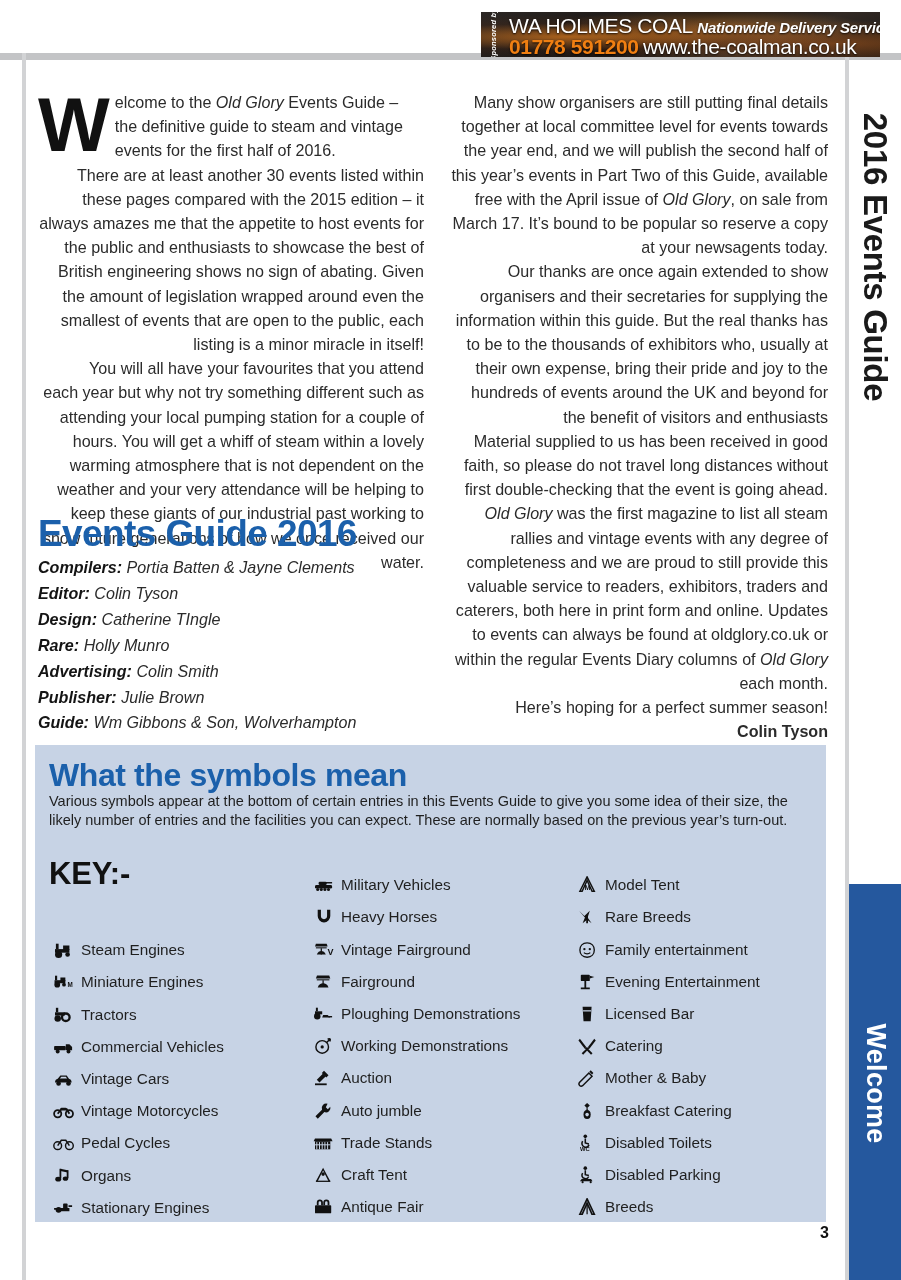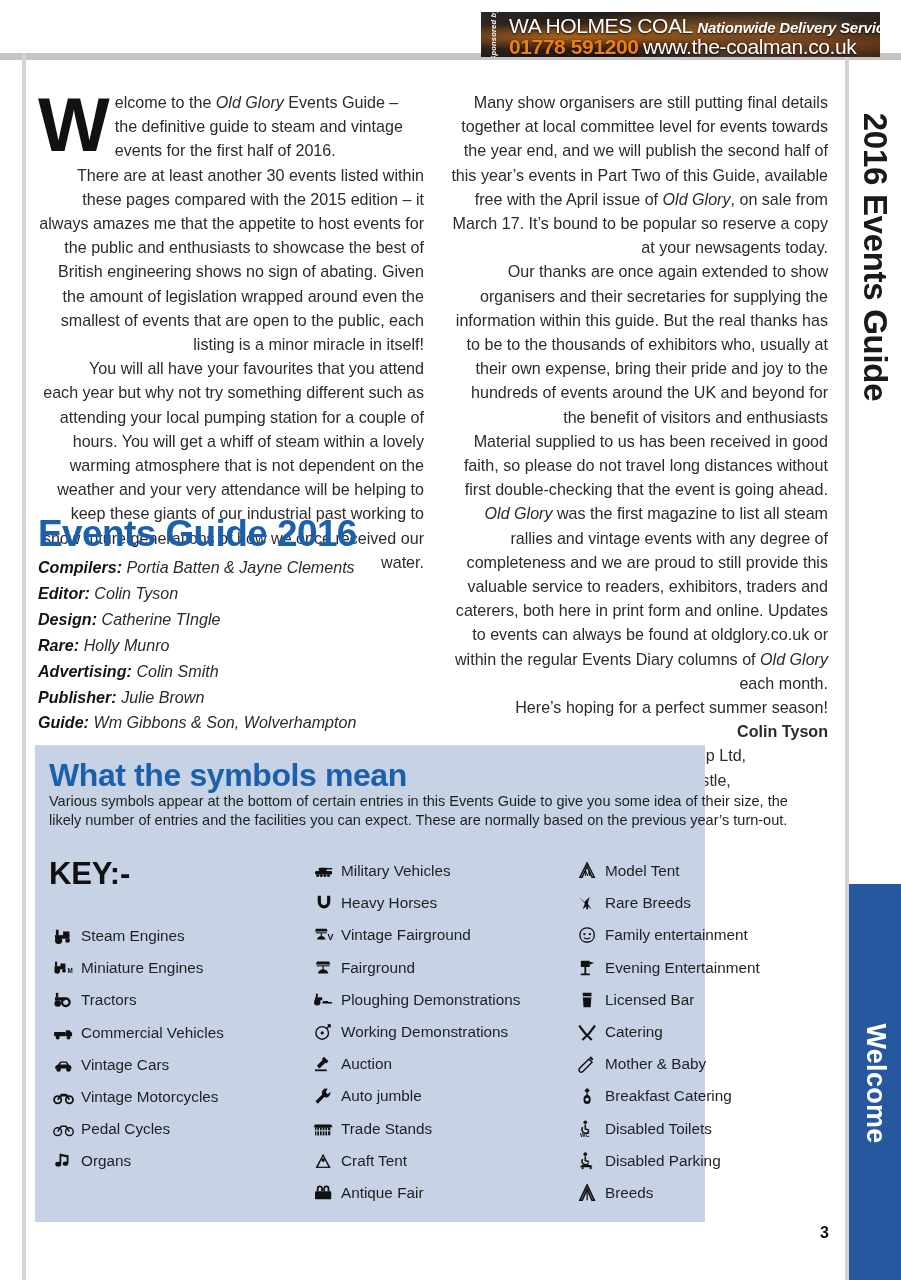--- a/index.html
+++ b/index.html
@@ -197,21 +197,21 @@
     line-height: 25.9px;
     color: #2b2b2b;
     font-style: italic;
   }
   .credits div b { font-weight: bold; color: #141414; }
 
   
   .symbols-panel {
     position: absolute;
     left: 35px; top: 745px;
-    width: 670px; height: 477px;
+    width: 791px; height: 477px;
     background: #c7d3e5;
   }
   .sym-title {
     position: absolute;
     left: 14px; top: 12px;
     font-size: 32px;
     font-weight: bold;
     color: #1b60ab;
     letter-spacing: -0.4px;
   }
@@ -235,21 +235,21 @@
   .sym-col {
     position: absolute;
     width: 250px;
   }
   .sym-col-1 { left: 12px;  top: 182px; }
   .sym-col-2 { left: 272px; top: 117px; }
   .sym-col-3 { left: 536px; top: 117px; }
 
   .sym-row {
     display: flex;
-    align-items: flex-start;
+    align-items: flex-end;
     height: 32.2px;
   }
   .sym-glyph {
     width: 34px;
     min-width: 34px;
     text-align: center;
     font-size: 16px;
     line-height: 1;
     color: #111;
   }
@@ -410,20 +410,31 @@
           <svg width="22" height="18" viewBox="0 0 24 20" fill="#111">
             <path d="M8 2v10.5" stroke="#111" stroke-width="2" fill="none"></path>
             <path d="M16 3.5v9" stroke="#111" stroke-width="2" fill="none"></path>
             <path d="M8 2l8 1.5v2.5L8 4.5z"></path>
             <ellipse cx="5.6" cy="13.5" rx="3.3" ry="2.6"></ellipse>
             <ellipse cx="13.6" cy="13" rx="3" ry="2.4"></ellipse>
           </svg>
         </span>
         <span class="sym-label">Organs</span>
       </div>
+      <div class="sym-row">
+        <span class="sym-glyph">
+          <svg width="22" height="18" viewBox="0 0 24 20" fill="#111">
+            <rect x="3" y="10" width="15" height="3.6"></rect>
+            <rect x="11" y="5" width="5" height="6" rx="1"></rect>
+            <circle cx="6" cy="12" r="3.2"></circle>
+            <path d="M1 11h3M17 8h4" stroke="#111" stroke-width="2"></path>
+          </svg>
+        </span>
+        <span class="sym-label">Stationary Engines</span>
+      </div>
     </div>
   <div class="sym-col sym-col-2">
       <div class="sym-row">
         <span class="sym-glyph">
           <svg width="22" height="18" viewBox="0 0 24 20" fill="#111">
             <rect x="2" y="10" width="19" height="4" rx="1.6"></rect>
             <rect x="6" y="6.5" width="9" height="3.5" rx="1.4"></rect>
             <path d="M14 7.5h7" stroke="#111" stroke-width="1.6"></path>
             <circle cx="5" cy="15" r="1.7"></circle>
             <circle cx="9" cy="15" r="1.7"></circle>

